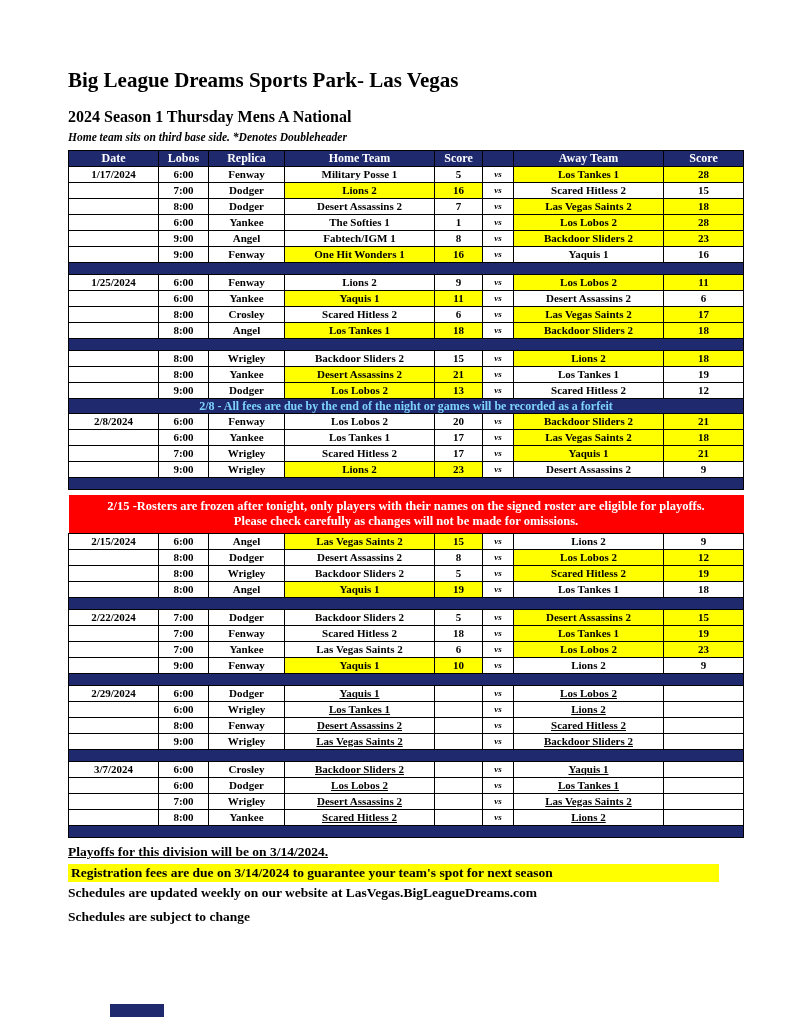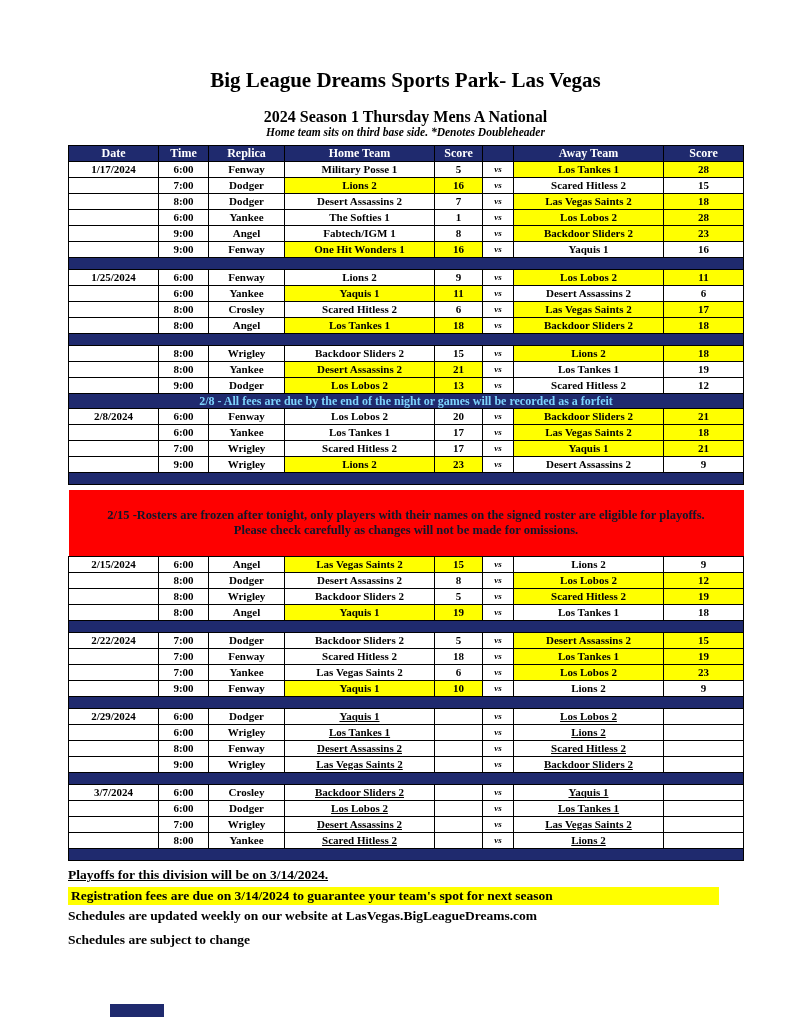--- a/index.html
+++ b/index.html
@@ -1,34 +1,34 @@
 <!DOCTYPE html>
 <html style="--navy: #1f2a6e; --yellow: #ffff00; --red: #fe0000;"><head>
 <meta charset="utf-8">
 <style>
   :root { --navy:#1f2a6e; --yellow:#ffff00; --red:#fe0000; }
   html,body{margin:0;padding:0;}
   body{width:791px;height:1024px;background:#ffffff;color:#000;
        font-family:"Liberation Serif","DejaVu Serif",serif;}
   .page{position:relative;width:791px;height:1024px;overflow:hidden;background:#fff;}
-  .titles{padding-top:68px;width:675px;margin-left:68px;text-align:center;}
+  .titles{padding-top:68px;width:675px;margin-left:68px;}
   .title{font-size:21px;font-weight:bold;}
   .subtitle{font-size:16px;font-weight:bold;margin-top:15px;}
-  .note{font-size:11.5px;font-weight:bold;font-style:italic;}
+  .note{font-size:11.5px;font-weight:bold;font-style:italic;margin-top:5px;}
   table{border-collapse:collapse;table-layout:fixed;width:675px;margin:7px 0 0 68px;}
   th,td{border:1px solid #000;overflow:hidden;white-space:nowrap;padding:0 2px;}
   thead th{background:var(--navy);color:#fff;font-size:12px;font-weight:bold;height:15px;line-height:15px;}
   td{font-size:11px;font-weight:bold;text-align:center;height:15px;line-height:15px;}
   td.vs{font-size:9px;font-style:italic;}
   td.hl{background:var(--yellow);}
   td.ul{text-decoration:underline;}
   tr.separator-row td{background:var(--navy);height:11px;line-height:11px;padding:0;}
   tr.notice-navy td{background:var(--navy);color:#7dd3fc;font-size:12px;height:14px;line-height:14px;}
   tr.notice-red td{border:none;background:#fff;padding:5px 0 0 0;height:auto;line-height:normal;}
-  .red-box{background:var(--red);color:#0f172a;font-size:12.5px;font-weight:bold;padding:18px 4px;line-height:15px;text-align:center;}
+  .red-box{background:var(--red);color:#ffffff;font-size:12.5px;font-weight:bold;padding:4px 4px;line-height:15px;text-align:center;}
   .footer{margin-left:68px;margin-top:6px;font-weight:bold;}
   .f-playoffs{font-size:13.5px;text-decoration:underline;width:648px;}
   .f-registration{background:var(--yellow);width:645px;font-size:13.5px;margin-top:4px;padding:1px 3px;}
   .f-website{font-size:13.5px;margin-top:3px;}
   .f-subject{font-size:13.5px;margin-top:8px;}
   .bottom-bar{position:absolute;left:110px;top:1004px;width:54px;height:13px;background:var(--navy);}
 </style>
 </head>
 <body>
 
@@ -46,21 +46,21 @@
       <col style="width:76px">
       <col style="width:150px">
       <col style="width:48px">
       <col style="width:31px">
       <col style="width:150px">
       <col style="width:80px">
     </colgroup>
     <thead id="sched-head">
         <tr>
           <th>Date</th>
-          <th>Time</th>
+          <th>Lobos</th>
           <th>Replica</th>
           <th>Home Team</th>
           <th>Score</th>
           <th></th>
           <th>Away Team</th>
           <th>Score</th>
         </tr>
       </thead>
     <tbody id="sched-body">
         <tr class="game-row">

